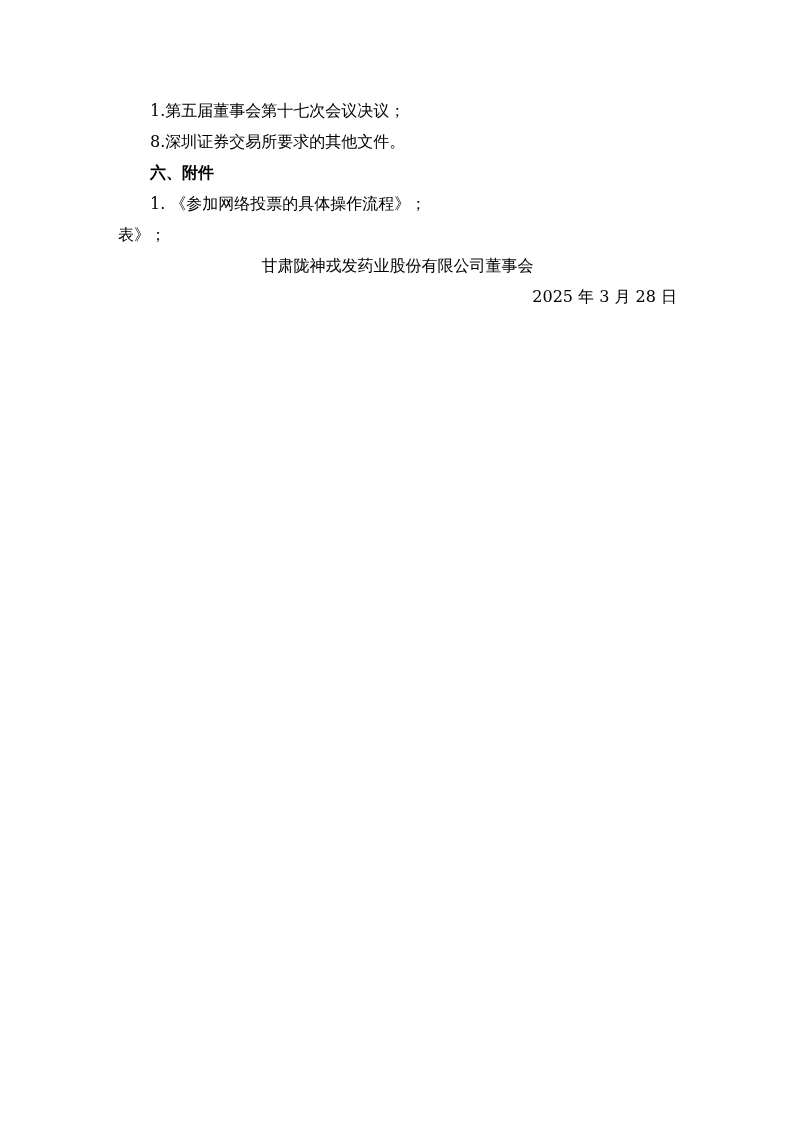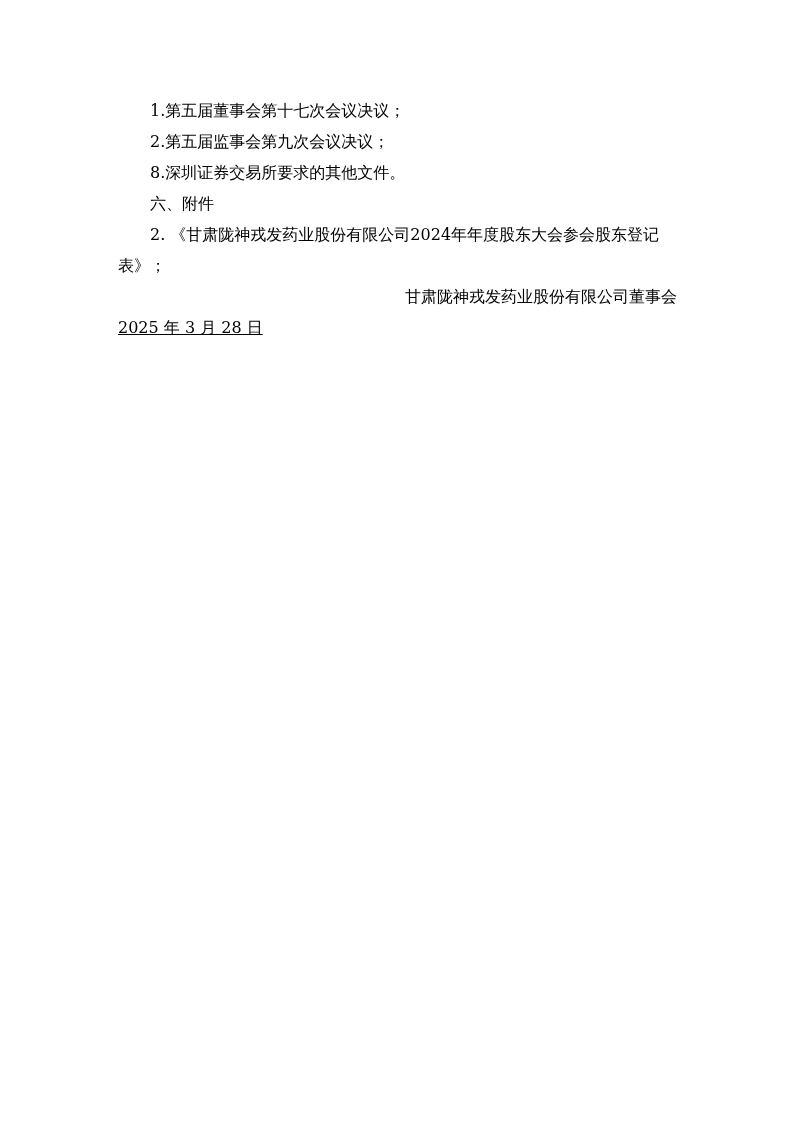--- a/index.html
+++ b/index.html
@@ -25,54 +25,52 @@
     width: 559px;
   }
   .content p {
     margin: 0;
     padding: 0;
   }
   .indent {
     text-indent: 32px;
   }
   .heading {
-    font-weight: normal;
+    font-weight: bold;
     text-indent: 32px;
   }
   .closing {
     margin-top: 32px;
     text-indent: 32px;
   }
   .signature {
     margin-top: 63px;
-    text-align: right;
+    text-align: center;
   }
   .date {
     margin-top: 2px;
-    text-align: left;
+    text-align: right;
     padding-right: 67px;
-    text-decoration: underline;
   }
 </style>
 </head>
 <body>
 
 <div class="page">
   <div class="content">
 
     <p class="indent">1.第五届董事会第十七次会议决议；</p>
 
-    <p class="indent">2.第五届监事会第九次会议决议；</p>
 
     <p class="indent">8.深圳证券交易所要求的其他文件。</p>
 
     <p class="heading">六、附件</p>
 
+    <p class="indent">1. 《参加网络投票的具体操作流程》；</p>
 
-    <p class="indent">2. 《甘肃陇神戎发药业股份有限公司2024年年度股东大会参会股东登记</p>
 
     <p>表》；</p>
 
 
 
     <p class="signature">甘肃陇神戎发药业股份有限公司董事会</p>
 
     <p class="date">2025 年 3 月 28 日</p>
 
   </div>

